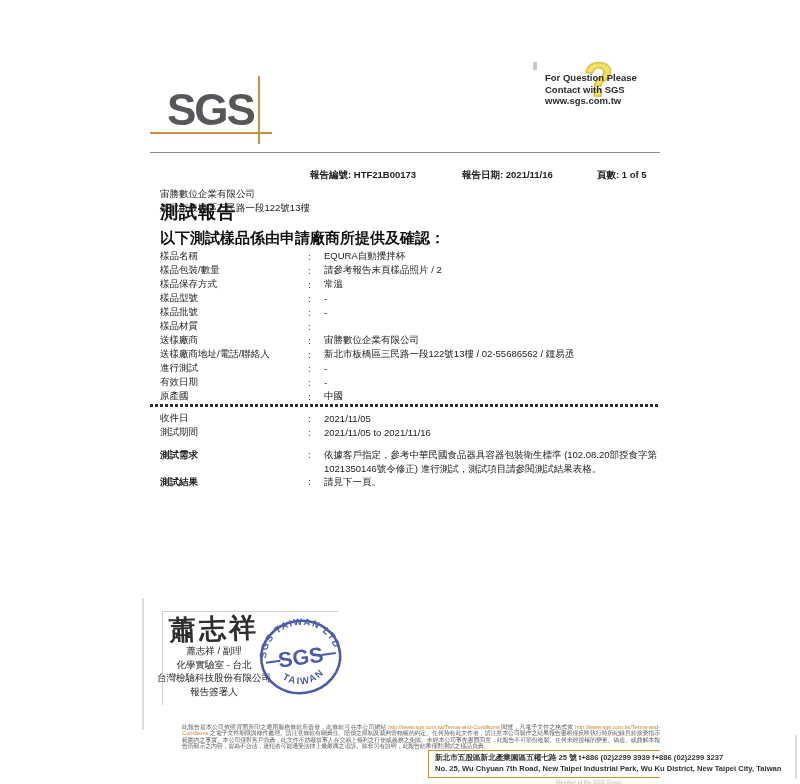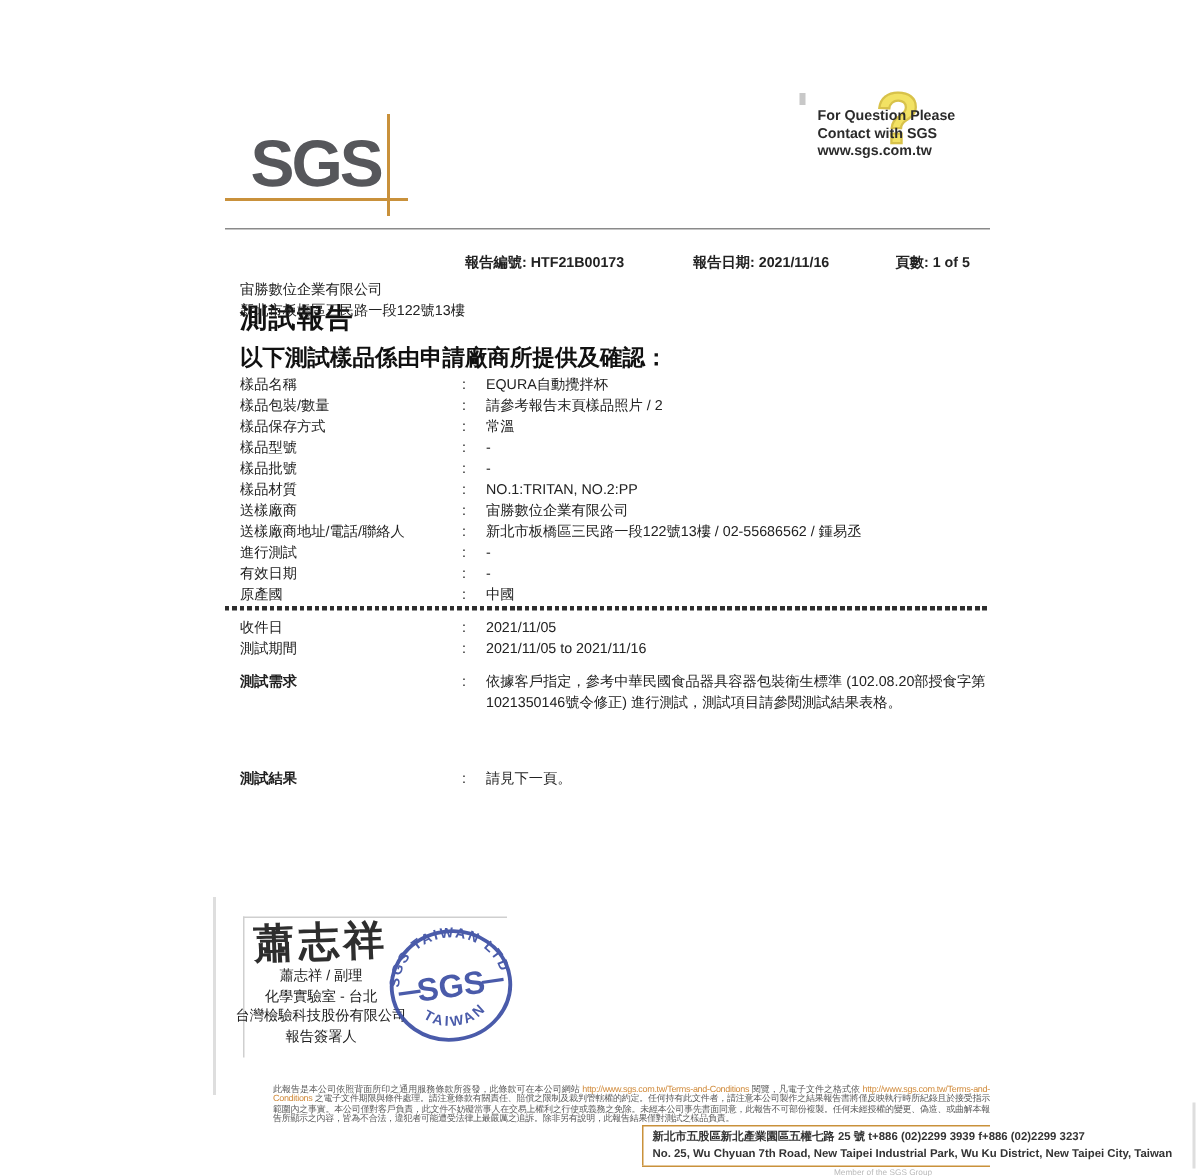--- a/index.html
+++ b/index.html
@@ -115,21 +115,20 @@
         <span class="val">-</span>
       </div>
     <div class="row">
         <span class="lbl">樣品批號</span>
         <span class="cln">:</span>
         <span class="val">-</span>
       </div>
     <div class="row">
         <span class="lbl">樣品材質</span>
         <span class="cln">:</span>
-        <span class="val">NO.1:TRITAN, NO.2:PP</span>
       </div>
     <div class="row">
         <span class="lbl">送樣廠商</span>
         <span class="cln">:</span>
         <span class="val">宙勝數位企業有限公司</span>
       </div>
     <div class="row">
         <span class="lbl">送樣廠商地址/電話/聯絡人</span>
         <span class="cln">:</span>
         <span class="val">新北市板橋區三民路一段122號13樓 / 02-55686562 / 鍾易丞</span>
@@ -165,21 +164,21 @@
         <span class="val">2021/11/05 to 2021/11/16</span>
       </div>
   </div>
 
   <div class="abs para-row" style="left:160px;top:448px;width:500px;">
     <span class="lbl">測試需求</span>
     <span class="cln">:</span>
     <span class="val">依據客戶指定，參考中華民國食品器具容器包裝衛生標準 (102.08.20部授食字第1021350146號令修正) 進行測試，測試項目請參閱測試結果表格。</span>
   </div>
 
-  <div class="abs para-row" style="left:160px;top:513px;width:500px;">
+  <div class="abs para-row" style="left:160px;top:475px;width:500px;">
     <span class="lbl">測試結果</span>
     <span class="cln">:</span>
     <span class="val">請見下一頁。</span>
   </div>
 
   <div class="abs sig-box-top" style="left:162px;top:611px;width:176px;"></div>
   <div class="abs sig-box-left" style="left:162px;top:611px;height:94px;"></div>
   <div class="abs sig-wrap" style="left:148px;top:614px;">
     <div class="sig-hand">蕭志祥</div>
     <div class="sig-lines">蕭志祥 / 副理</div>

